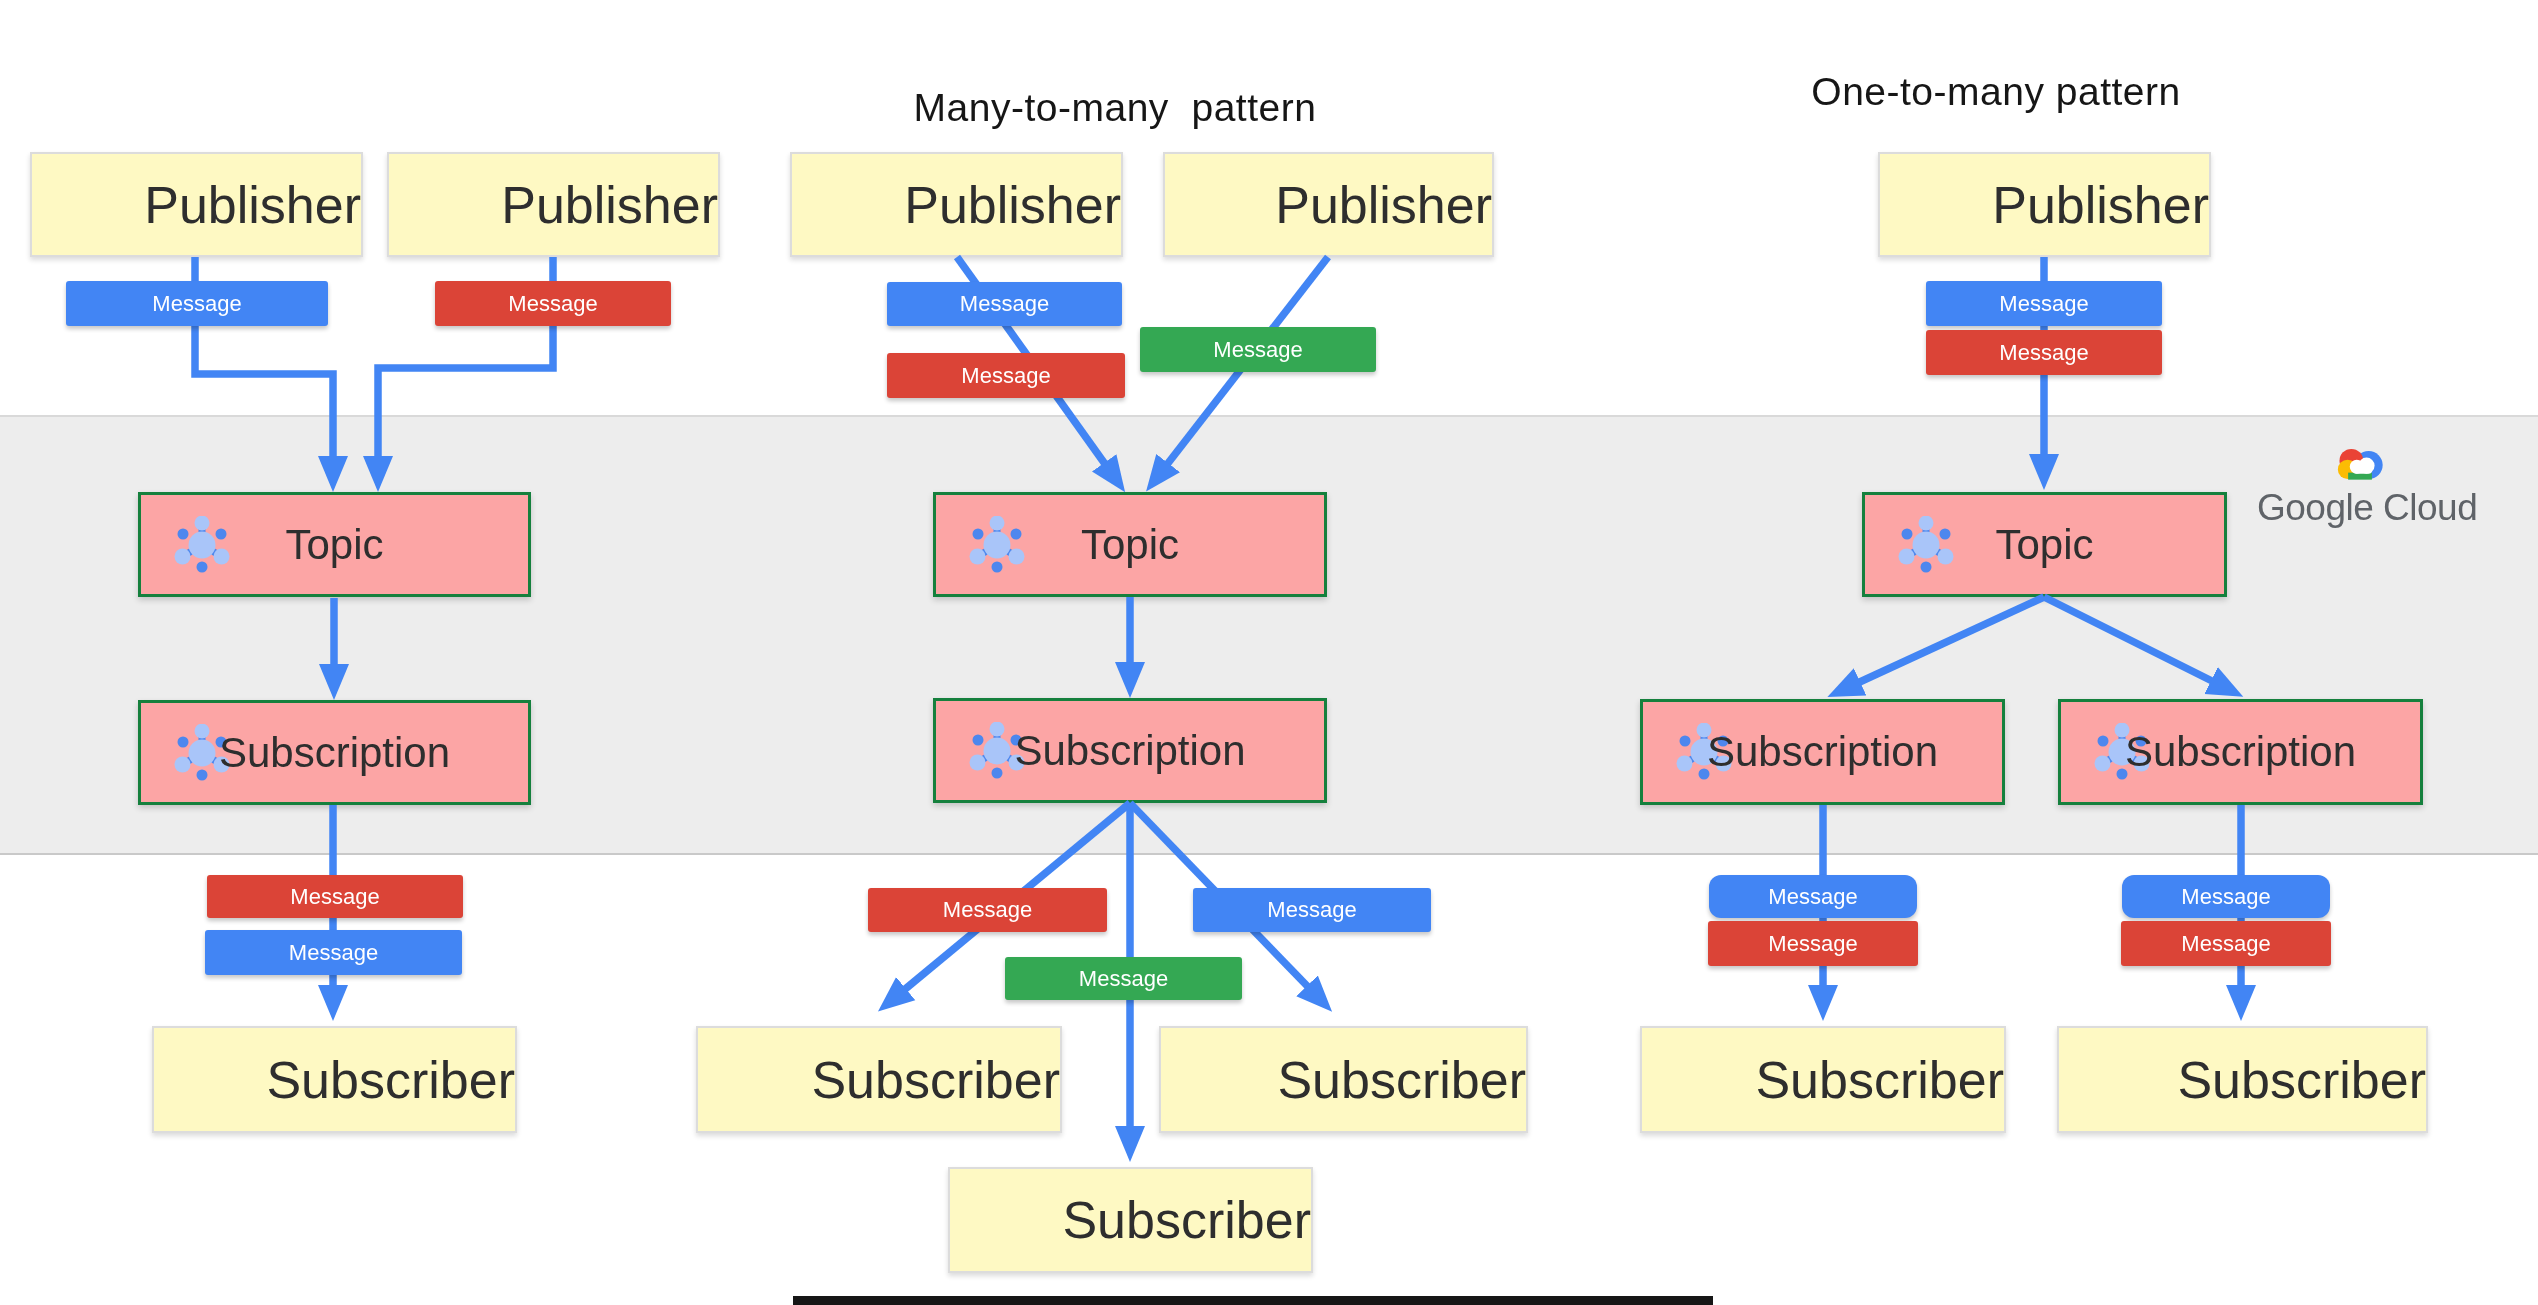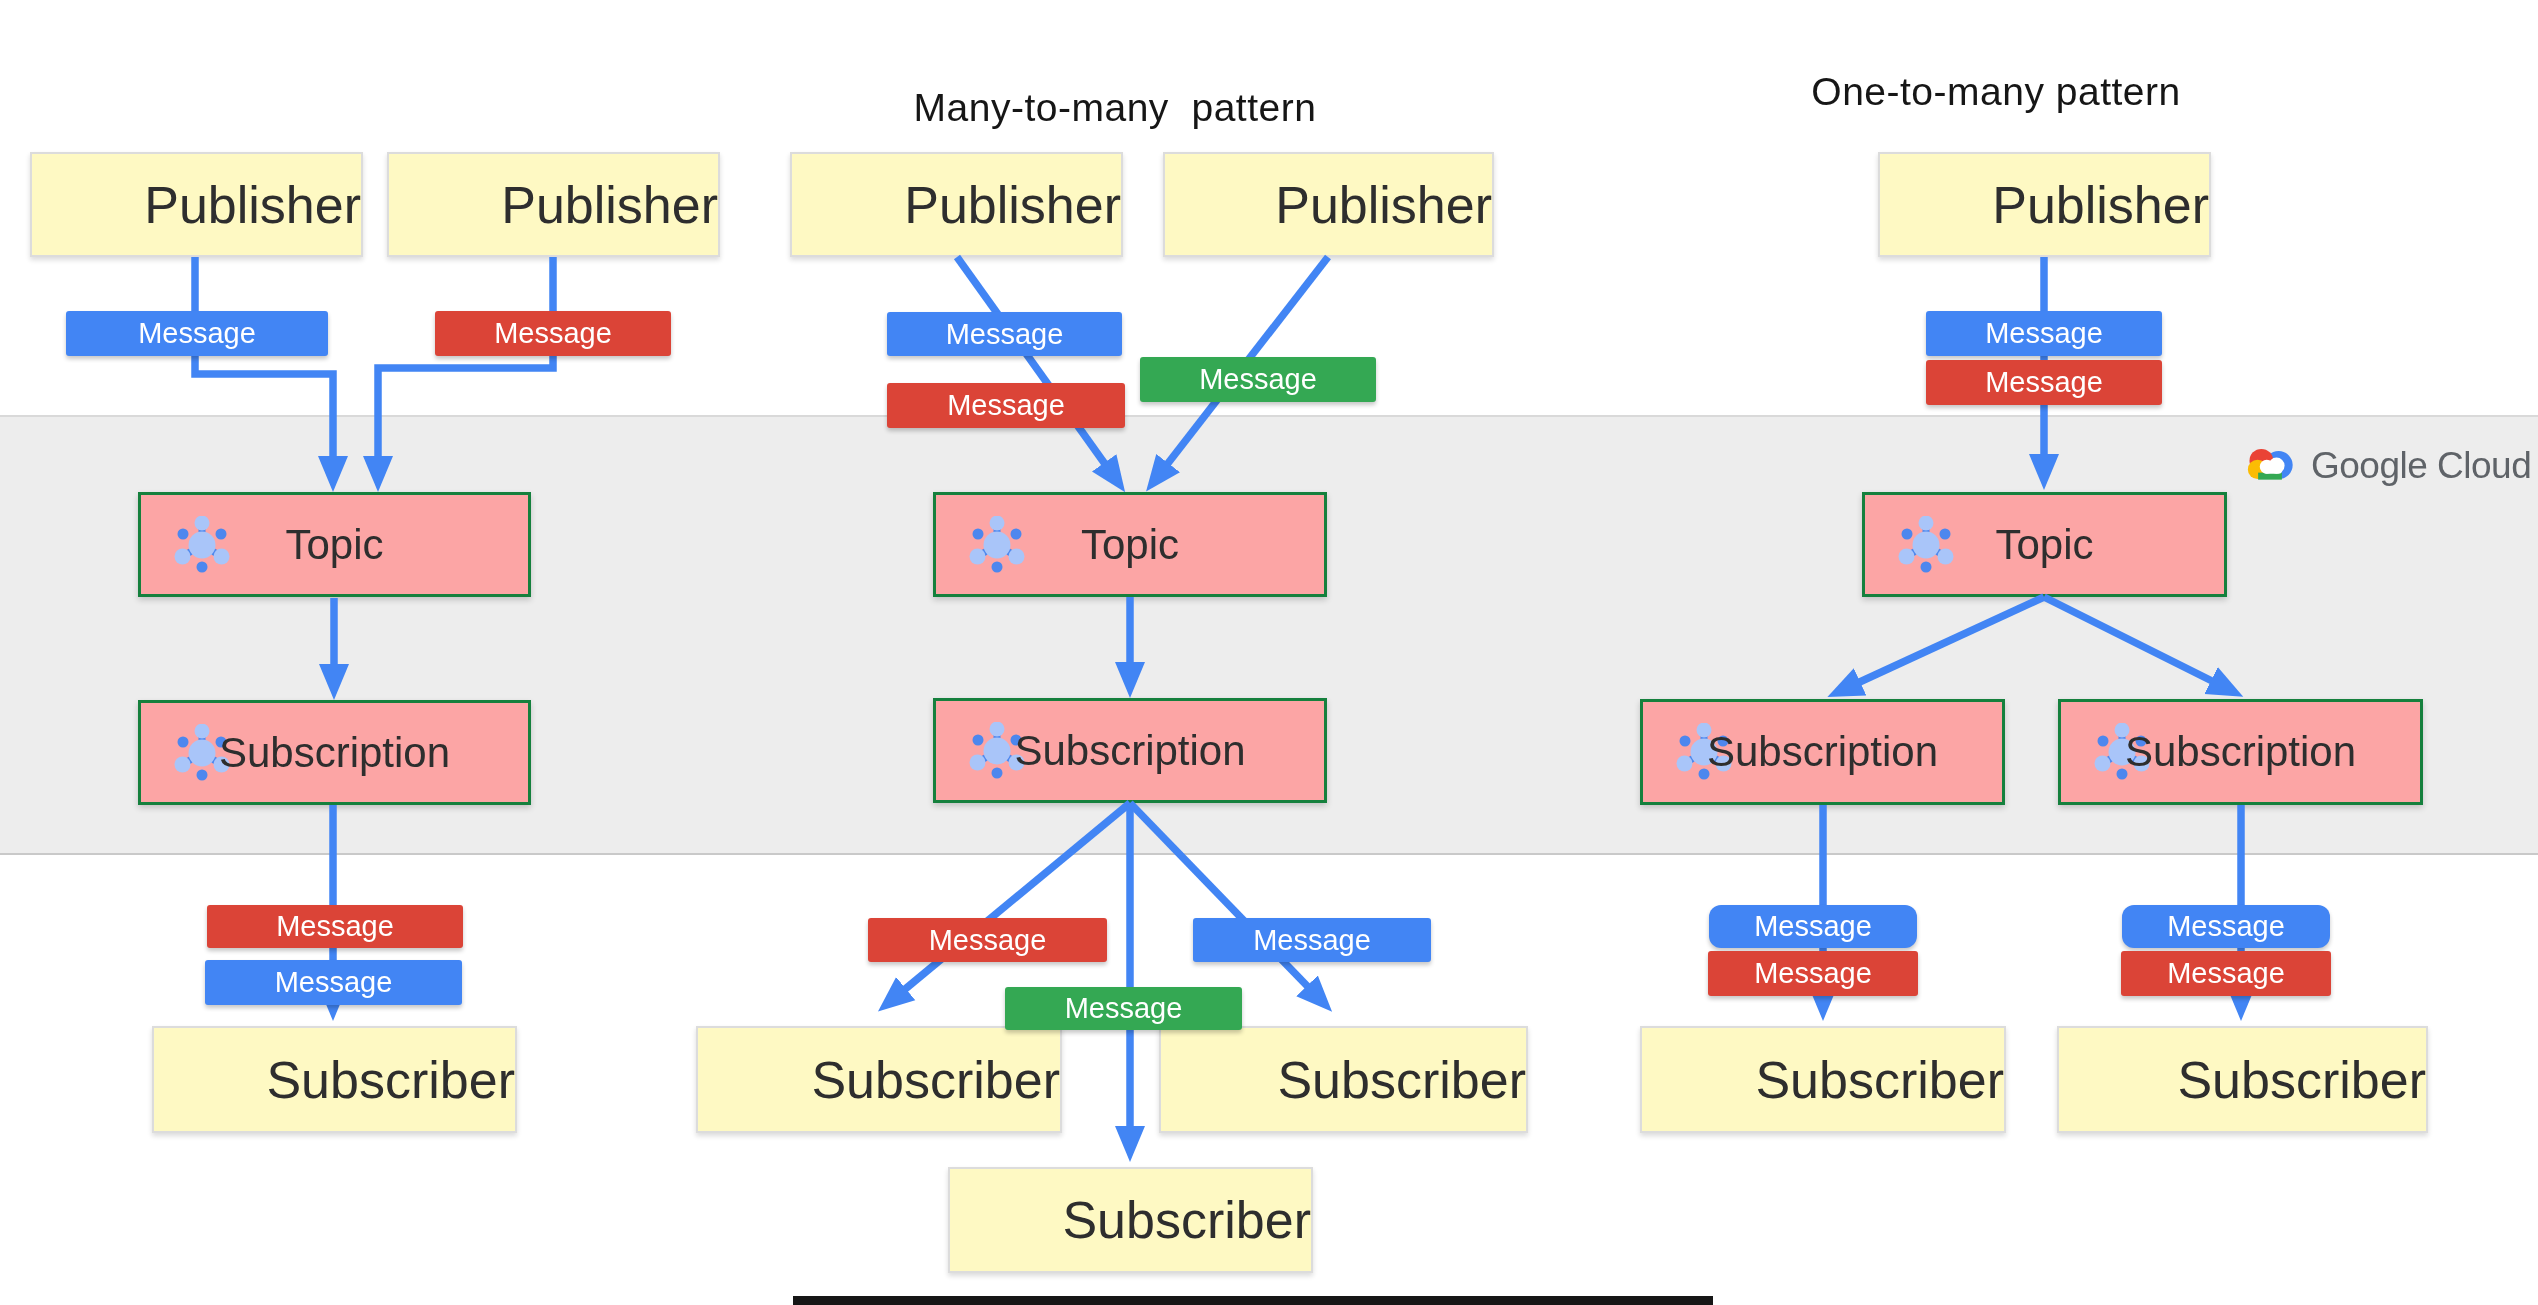--- a/index.html
+++ b/index.html
@@ -12,28 +12,28 @@
   .title{position:absolute;transform:translateX(-50%);font-size:39px;color:#161616;
          white-space:pre;z-index:2;letter-spacing:0.5px;}
   .node{position:absolute;background:#fef9c3;border:2px solid #dcdcdc;box-sizing:border-box;
         box-shadow:0 3px 5px rgba(0,0,0,0.14);display:flex;align-items:center;justify-content:flex-end;
         font-size:52px;color:#2e2e2e;z-index:2;}
   .card{position:absolute;background:#fca5a5;border:3px solid #15803d;box-sizing:border-box;
         box-shadow:0 3px 6px rgba(0,0,0,0.18);z-index:2;}
   .card .lbl{position:absolute;left:0;right:0;top:50%;transform:translateY(-50%);
         text-align:center;font-size:42px;color:#2e2e2e;}
   .card .psicon{position:absolute;left:32px;top:50%;transform:translateY(-50%);}
-  .chip{position:absolute;color:#ffffff;font-size:29px;display:flex;align-items:center;
-        justify-content:center;box-shadow:0 3px 4px rgba(0,0,0,0.22);z-index:4;border-radius:3px;margin-top:30px;}
+  .chip{position:absolute;color:#ffffff;font-size:22px;display:flex;align-items:center;
+        justify-content:center;box-shadow:0 3px 4px rgba(0,0,0,0.22);z-index:4;border-radius:3px;}
   .chip.blue{background:#4285F4}
   .chip.red{background:#DB4437}
   .chip.green{background:#34A853}
   .chip.round{border-radius:12px;}
   #wires{position:absolute;left:0;top:0;z-index:3;pointer-events:none;}
-  .brand{position:absolute;left:2243px;top:441px;display:flex;align-items:flex-end;z-index:2;}
+  .brand{position:absolute;left:2243px;top:441px;display:flex;align-items:center;z-index:2;flex-direction:column;}
   .brand .btxt{font-size:37px;color:#5f6368;margin-left:14px;letter-spacing:-0.5px;}
   .bottom-bar{position:absolute;left:793px;top:1296px;width:920px;height:9px;background:#161616;z-index:5;}
 </style>
 </head>
 <body>
 
 <div id="stage">
 
   <div class="band"></div>
 

